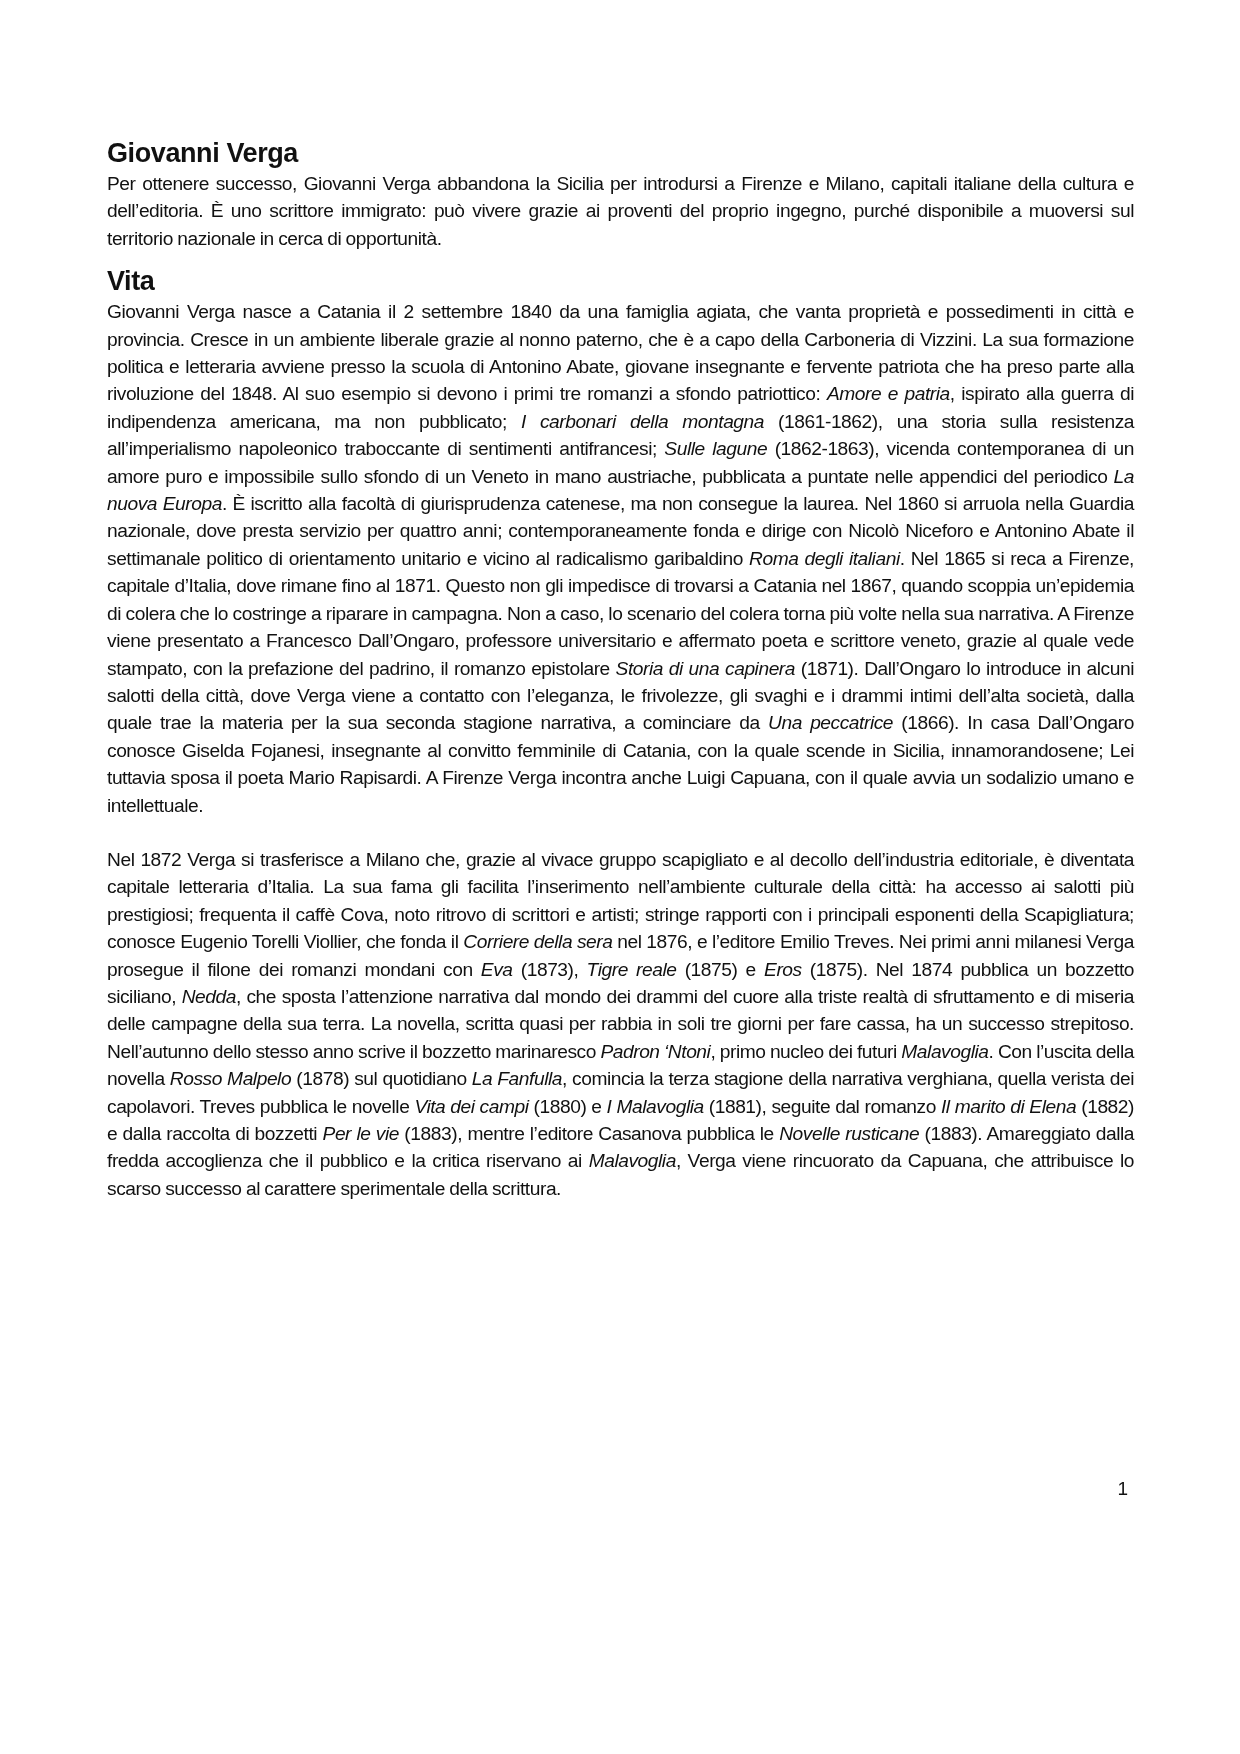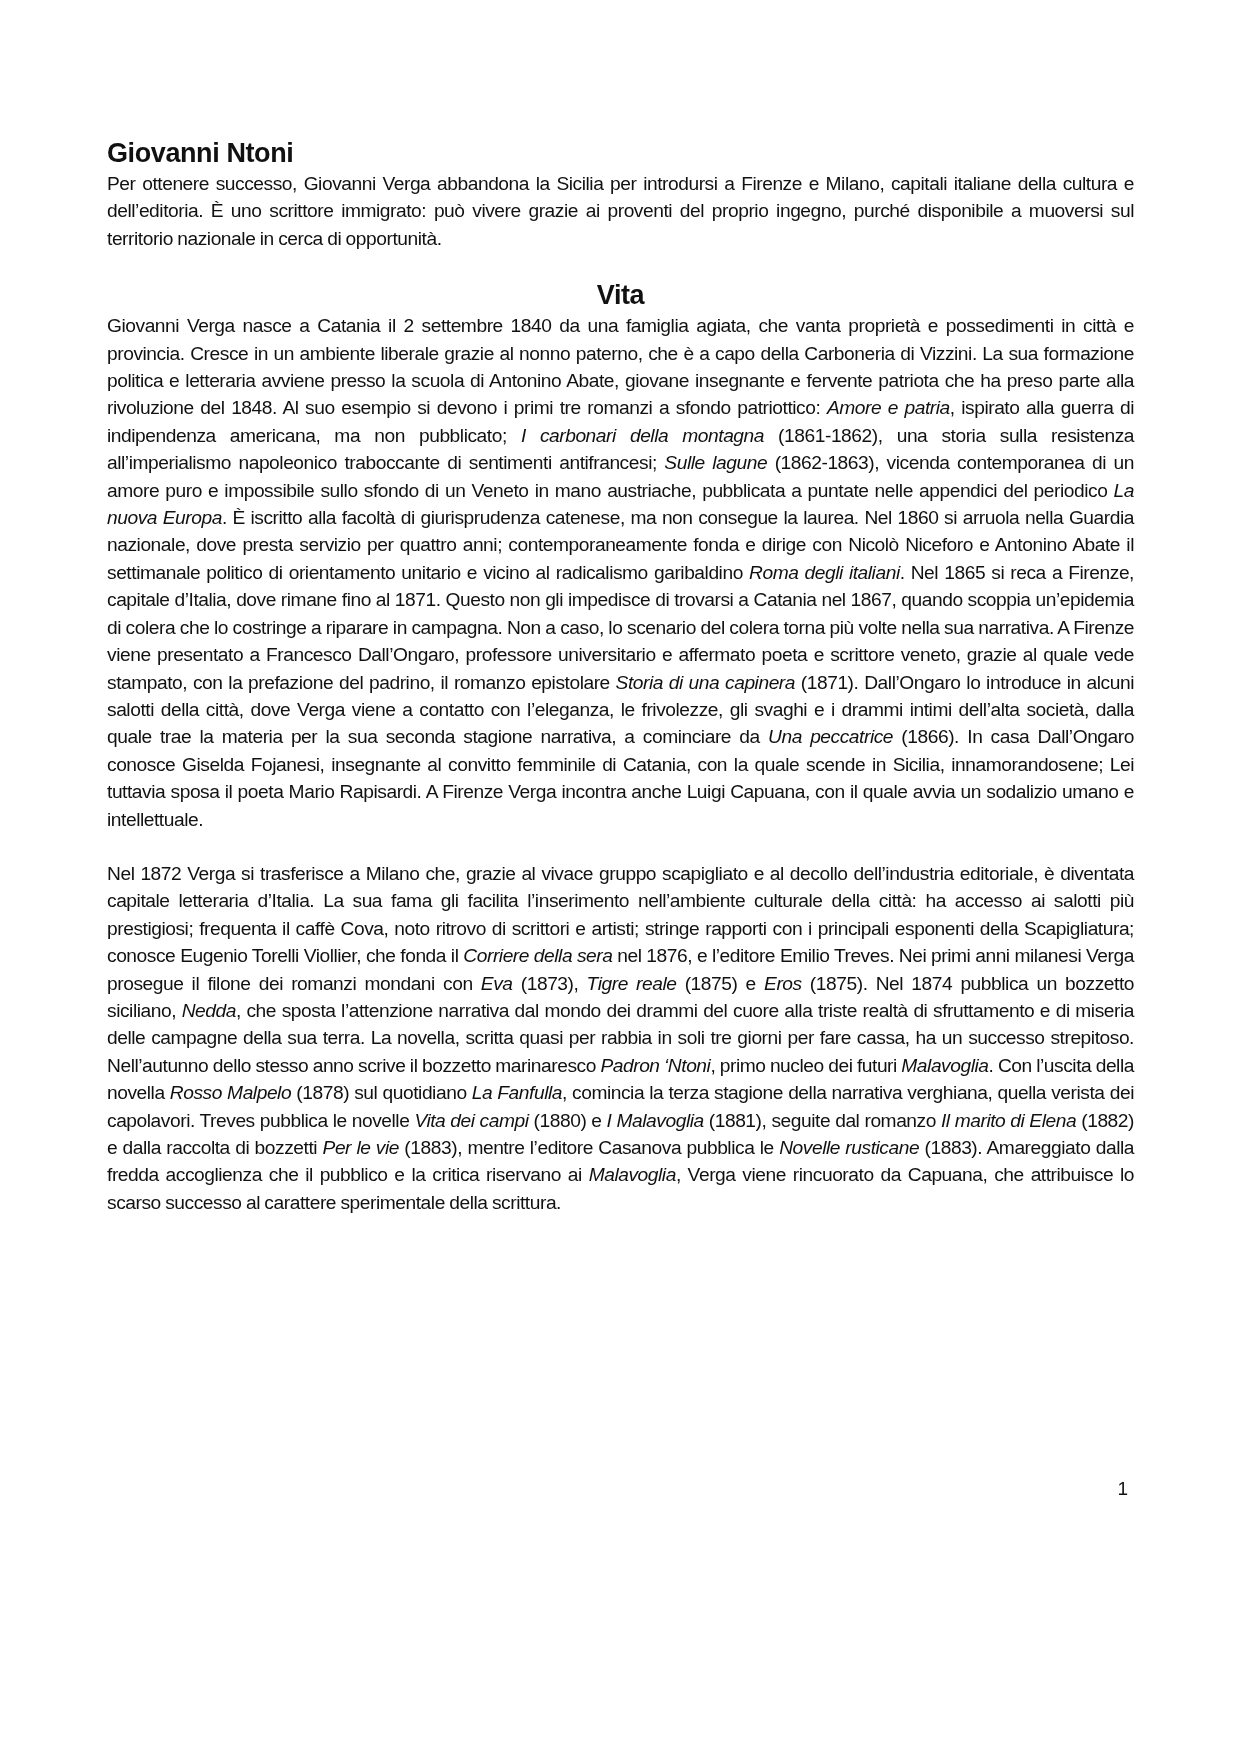--- a/index.html
+++ b/index.html
@@ -13,36 +13,36 @@
     color: #111;
   }
   h1 {
     margin: 0; font-size: 27px; font-weight: bold; line-height: 34px;
     letter-spacing: -0.4px;
   }
   p {
     margin: 0; font-size: 19.2px; line-height: 27.4px; text-align: justify;
     letter-spacing: -0.45px; word-spacing: -0.5px;
   }
-  .sec1 p { margin-bottom: 26px; }
-  .sec2 h1 { margin-top: 0; text-align: center; }
+  .sec1 p { }
+  .sec2 h1 { margin-top: 12px; }
   .gap { height: 27px; }
   em { }
   .page-number {
     position: absolute; right: 112px; top: 1478px;
     font-family: "Liberation Sans", sans-serif; font-size: 19px; color: #111;
   }
 </style>
 </head>
 <body>
 
 <div class="page">
   <div class="content">
     <section class="sec1">
-      <h1>Giovanni Ntoni</h1>
+      <h1>Giovanni Verga</h1>
       <p><span>Per ottenere successo, Giovanni Verga abbandona la Sicilia per introdursi a Firenze e Milano, capitali italiane della cultura e dell’editoria. È uno scrittore immigrato: può vivere grazie ai proventi del proprio ingegno, purché disponibile a muoversi sul territorio nazionale in cerca di opportunità.</span></p>
     </section>
     <section class="sec2">
       <h1>Vita</h1>
       <p><span>Giovanni Verga nasce a Catania il 2 settembre 1840 da una famiglia agiata, che vanta proprietà e possedimenti in città e provincia. Cresce in un ambiente liberale grazie al nonno paterno, che è a capo della Carboneria di Vizzini. La sua formazione politica e letteraria avviene presso la scuola di Antonino Abate, giovane insegnante e fervente patriota che ha preso parte alla rivoluzione del 1848. Al suo esempio si devono i primi tre romanzi a sfondo patriottico: </span><em>Amore e patria</em><span>, ispirato alla guerra di indipendenza americana, ma non pubblicato; </span><em>I carbonari della montagna</em><span> (1861-1862), una storia sulla resistenza all’imperialismo napoleonico traboccante di sentimenti antifrancesi; </span><em>Sulle lagune</em><span> (1862-1863), vicenda contemporanea di un amore puro e impossibile sullo sfondo di un Veneto in mano austriache, pubblicata a puntate nelle appendici del periodico </span><em>La nuova Europa</em><span>. È iscritto alla facoltà di giurisprudenza catenese, ma non consegue la laurea. Nel 1860 si arruola nella Guardia nazionale, dove presta servizio per quattro anni; contemporaneamente fonda e dirige con Nicolò Niceforo e Antonino Abate il settimanale politico di orientamento unitario e vicino al radicalismo garibaldino </span><em>Roma degli italiani</em><span>. Nel 1865 si reca a Firenze, capitale d’Italia, dove rimane fino al 1871. Questo non gli impedisce di trovarsi a Catania nel 1867, quando scoppia un’epidemia di colera che lo costringe a riparare in campagna. Non a caso, lo scenario del colera torna più volte nella sua narrativa. A Firenze viene presentato a Francesco Dall’Ongaro, professore universitario e affermato poeta e scrittore veneto, grazie al quale vede stampato, con la prefazione del padrino, il romanzo epistolare </span><em>Storia di una capinera</em><span> (1871). Dall’Ongaro lo introduce in alcuni salotti della città, dove Verga viene a contatto con l’eleganza, le frivolezze, gli svaghi e i drammi intimi dell’alta società, dalla quale trae la materia per la sua seconda stagione narrativa, a cominciare da </span><em>Una peccatrice</em><span> (1866). In casa Dall’Ongaro conosce Giselda Fojanesi, insegnante al convitto femminile di Catania, con la quale scende in Sicilia, innamorandosene; Lei tuttavia sposa il poeta Mario Rapisardi. A Firenze Verga incontra anche Luigi Capuana, con il quale avvia un sodalizio umano e intellettuale.</span></p>
       <div class="gap"></div>
       <p><span>Nel 1872 Verga si trasferisce a Milano che, grazie al vivace gruppo scapigliato e al decollo dell’industria editoriale, è diventata capitale letteraria d’Italia. La sua fama gli facilita l’inserimento nell’ambiente culturale della città: ha accesso ai salotti più prestigiosi; frequenta il caffè Cova, noto ritrovo di scrittori e artisti; stringe rapporti con i principali esponenti della Scapigliatura; conosce Eugenio Torelli Viollier, che fonda il </span><em>Corriere della sera</em><span> nel 1876, e l’editore Emilio Treves. Nei primi anni milanesi Verga prosegue il filone dei romanzi mondani con </span><em>Eva</em><span> (1873), </span><em>Tigre reale</em><span> (1875) e </span><em>Eros</em><span> (1875). Nel 1874 pubblica un bozzetto siciliano, </span><em>Nedda</em><span>, che sposta l’attenzione narrativa dal mondo dei drammi del cuore alla triste realtà di sfruttamento e di miseria delle campagne della sua terra. La novella, scritta quasi per rabbia in soli tre giorni per fare cassa, ha un successo strepitoso. Nell’autunno dello stesso anno scrive il bozzetto marinaresco </span><em>Padron ‘Ntoni</em><span>, primo nucleo dei futuri </span><em>Malavoglia</em><span>. Con l’uscita della novella </span><em>Rosso Malpelo</em><span> (1878) sul quotidiano </span><em>La Fanfulla</em><span>, comincia la terza stagione della narrativa verghiana, quella verista dei capolavori. Treves pubblica le novelle </span><em>Vita dei campi</em><span> (1880) e </span><em>I Malavoglia</em><span> (1881), seguite dal romanzo </span><em>Il marito di Elena</em><span> (1882) e dalla raccolta di bozzetti </span><em>Per le vie</em><span> (1883), mentre l’editore Casanova pubblica le </span><em>Novelle rusticane</em><span> (1883). Amareggiato dalla fredda accoglienza che il pubblico e la critica riservano ai </span><em>Malavoglia</em><span>, Verga viene rincuorato da Capuana, che attribuisce lo scarso successo al carattere sperimentale della scrittura.</span></p>
     </section>
   </div>
   <div class="page-number">1</div>

